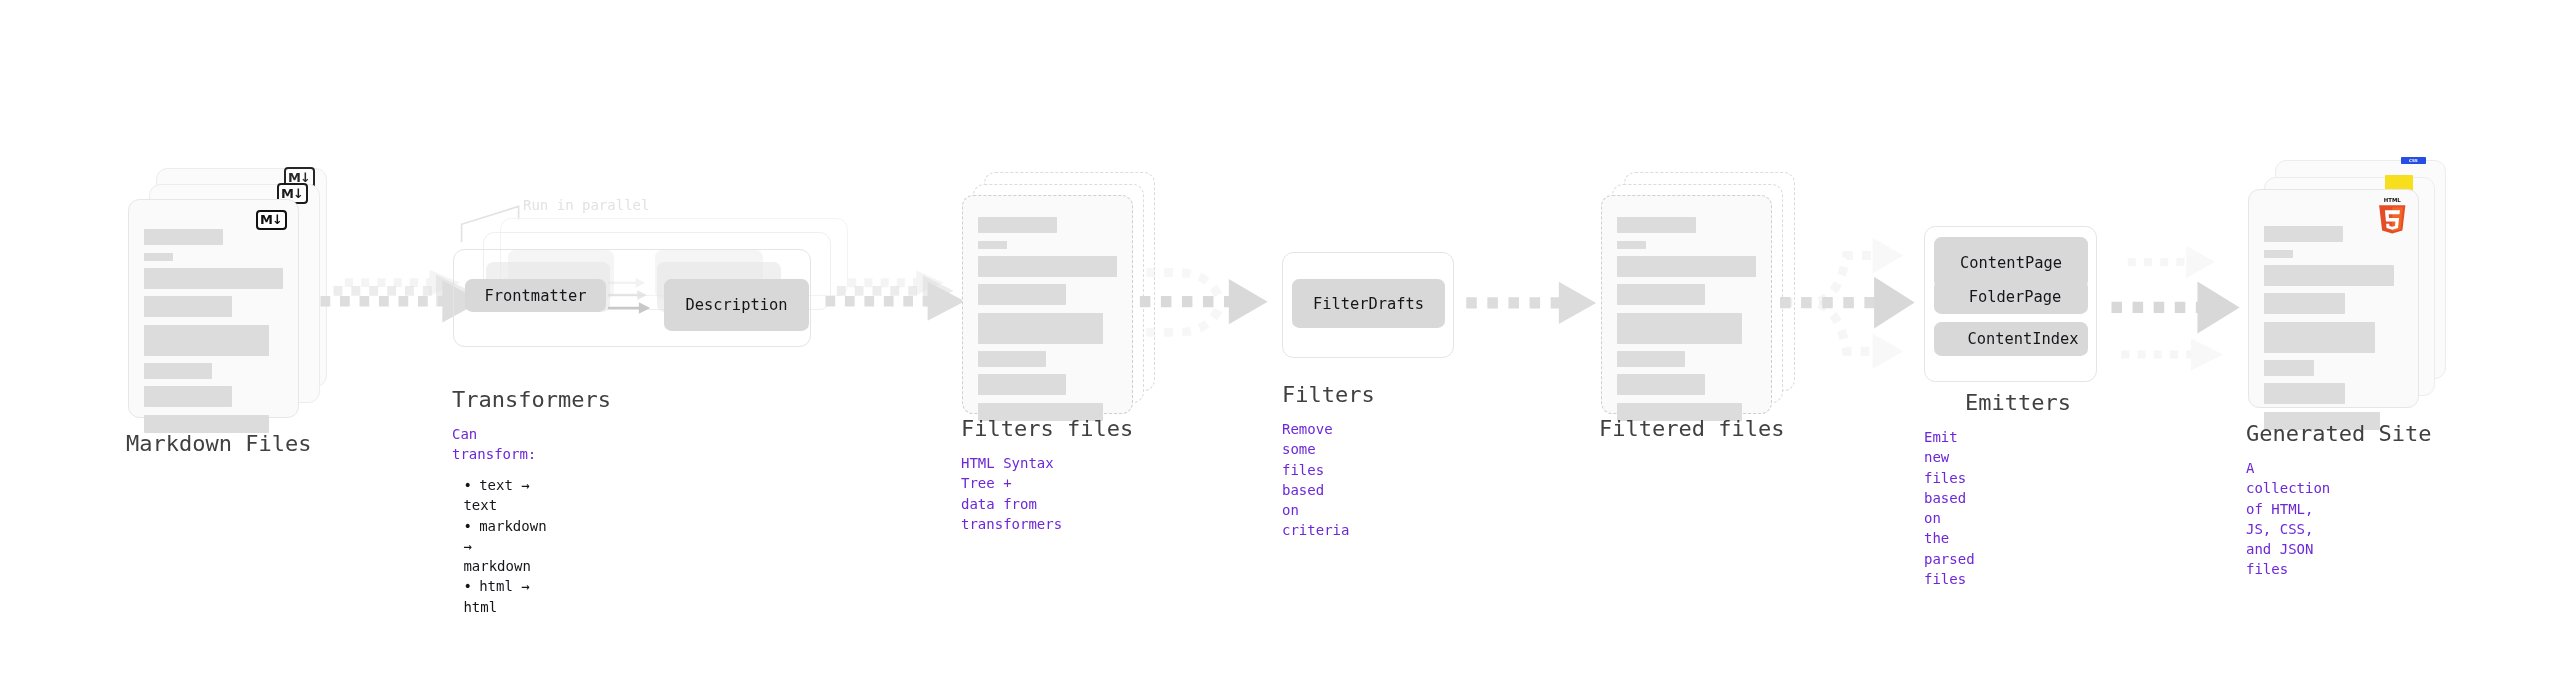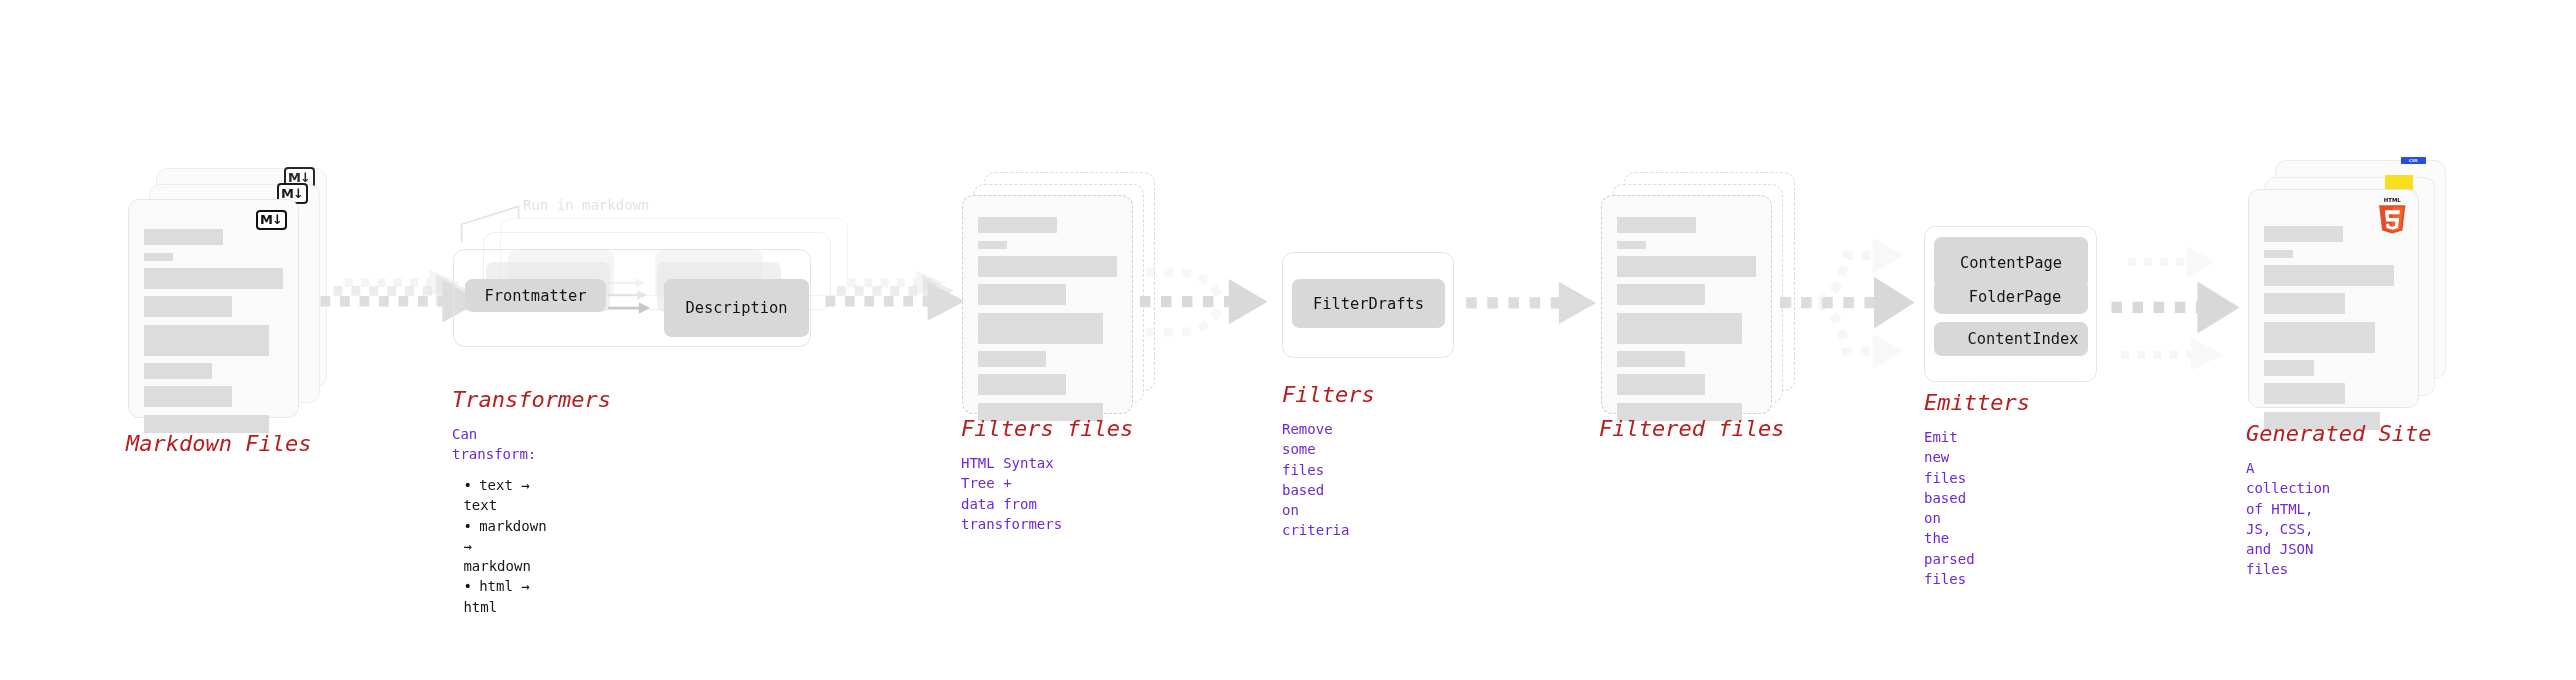--- a/index.html
+++ b/index.html
@@ -114,24 +114,23 @@
     white-space: nowrap;
   }
   .chip.g1 { background: #e4e4e4; opacity: .55; }
   .chip.g2 { background: #ececec; opacity: .5; }
 
   
   .title {
     position: absolute;
     font-family: "DejaVu Sans Mono", "Liberation Mono", monospace;
     font-size: 22px;
-    color: #b91c1c;
+    color: #404040;
     white-space: nowrap;
     letter-spacing: 0px;
-    font-style: italic;
   }
   .caption {
     position: absolute;
     font-family: "DejaVu Sans Mono", "Liberation Mono", monospace;
     font-size: 14px;
     line-height: 20.3px;
     color: #6d28d9;
     white-space: pre-line;
   }
   .caption-list {
@@ -199,21 +198,21 @@
       <line x1="14" y1="41" x2="166" y2="41" stroke="#dddddd" stroke-width="13" stroke-dasharray="12 12"></line>
       <polygon points="164,15 212,41 164,67" fill="#dddddd"></polygon>
     </g>
   </svg>
 
   <div class="node">
 
     <svg class="conn" style="left:455px; top:195px;" width="163" height="57" viewBox="0 0 200 70">
       <path d="M 8 58 L 8 36 L 78 14 L 78 30" fill="none" stroke="#e2e2e2" stroke-width="2"></path>
     </svg>
-    <div class="note" style="left:523px; top:197px;">Run in markdown</div>
+    <div class="note" style="left:523px; top:197px;">Run in parallel</div>
 
     <div class="group-box faint2" style="left:500px; top:218px; width:348px; height:78px;"></div>
     <div class="group-box faint1" style="left:483px; top:232px; width:348px; height:78px;"></div>
 
     <div class="chip g2" style="left:508px; top:250px; width:106px; height:49px;"></div>
     <div class="chip g2" style="left:655px; top:250px; width:108px; height:49px;"></div>
     <div class="chip g1" style="left:486px; top:262px; width:124px; height:50px;"></div>
     <div class="chip g1" style="left:657px; top:262px; width:124px; height:50px;"></div>
 
     <div class="group-box" style="left:453px; top:249px; width:358px; height:98px; background:transparent;"></div>
@@ -227,21 +226,21 @@
         <line x1="0" y1="27" x2="38" y2="27" stroke="#d6d6d6" stroke-width="3"></line>
         <polygon points="36,21 48,27 36,33" fill="#d6d6d6"></polygon>
       </g>
       <g opacity="1">
         <line x1="0" y1="43" x2="40" y2="43" stroke="#c8c8c8" stroke-width="3"></line>
         <polygon points="38,36 52,43 38,50" fill="#c8c8c8"></polygon>
       </g>
     </svg>
 
     <div class="chip" style="left:465px; top:279px; width:141px; height:33px;">Frontmatter</div>
-    <div class="chip" style="left:664px; top:279px; width:145px; height:58px;">Description</div>
+    <div class="chip" style="left:664px; top:279px; width:145px; height:52px;">Description</div>
 
     <div class="title" style="left:452px; top:387px;">Transformers</div>
 
     <div class="caption" style="left:452px; top:424px;">Can transform:</div>
 
     <div class="caption-list" style="left:452px; top:445px;margin-top:30px;">
       <ul>
         <li>text → text</li>
         <li>markdown → markdown</li>
         <li>html → html</li>
@@ -350,21 +349,21 @@
     </g>
   </svg>
 
   <div class="node">
     <div class="group-box" style="left:1924px; top:226px; width:173px; height:156px;"></div>
 
     <div class="chip" style="left:1934px; top:237px; width:154px; height:51px;">ContentPage</div>
     <div class="chip" style="left:1934px; top:280px; width:154px; height:34px;padding-left:8px;">FolderPage</div>
     <div class="chip" style="left:1934px; top:322px; width:154px; height:34px;padding-left:24px;">ContentIndex</div>
 
-    <div class="title" style="left:1924px; top:390px;">Emitters</div>
+    <div class="title" style="left:1965px; top:390px;">Emitters</div>
     <div class="caption" style="left:1924px; top:427px;">Emit new files based on
 the parsed files</div>
   </div>
 
   <svg class="conn" style="left:2105px; top:236px;" width="146" height="138" viewBox="0 0 180 170">
     <g opacity="0.30">
       <line x1="28" y1="32" x2="104" y2="32" stroke="#e4e4e4" stroke-width="10" stroke-dasharray="10 10"></line>
       <polygon points="100,12 136,32 100,52" fill="#eaeaea"></polygon>
     </g>
     <g opacity="1">

